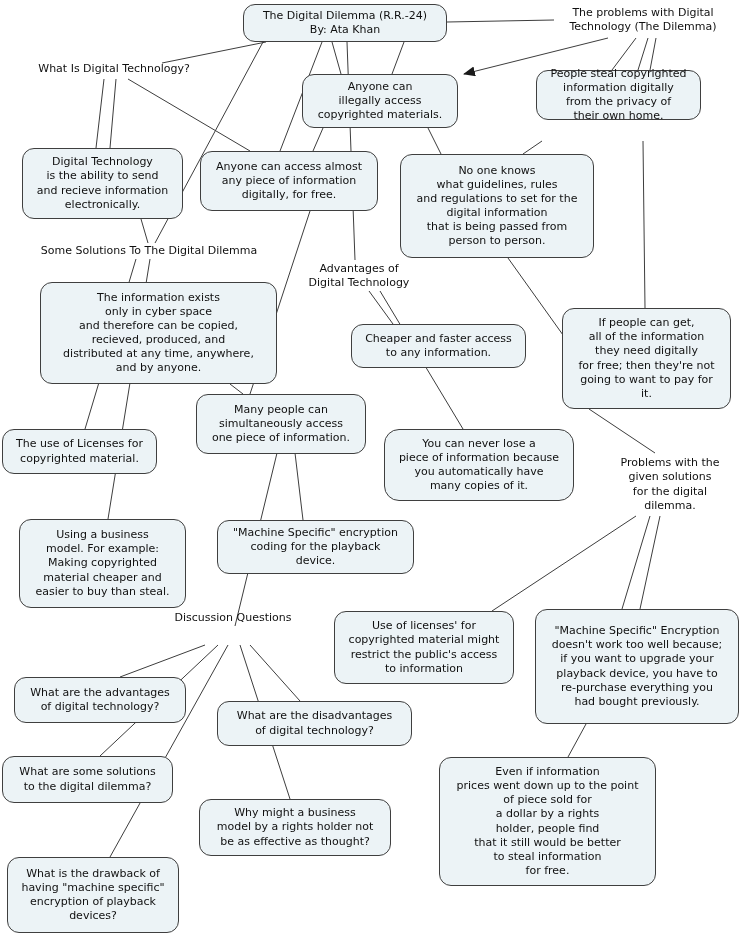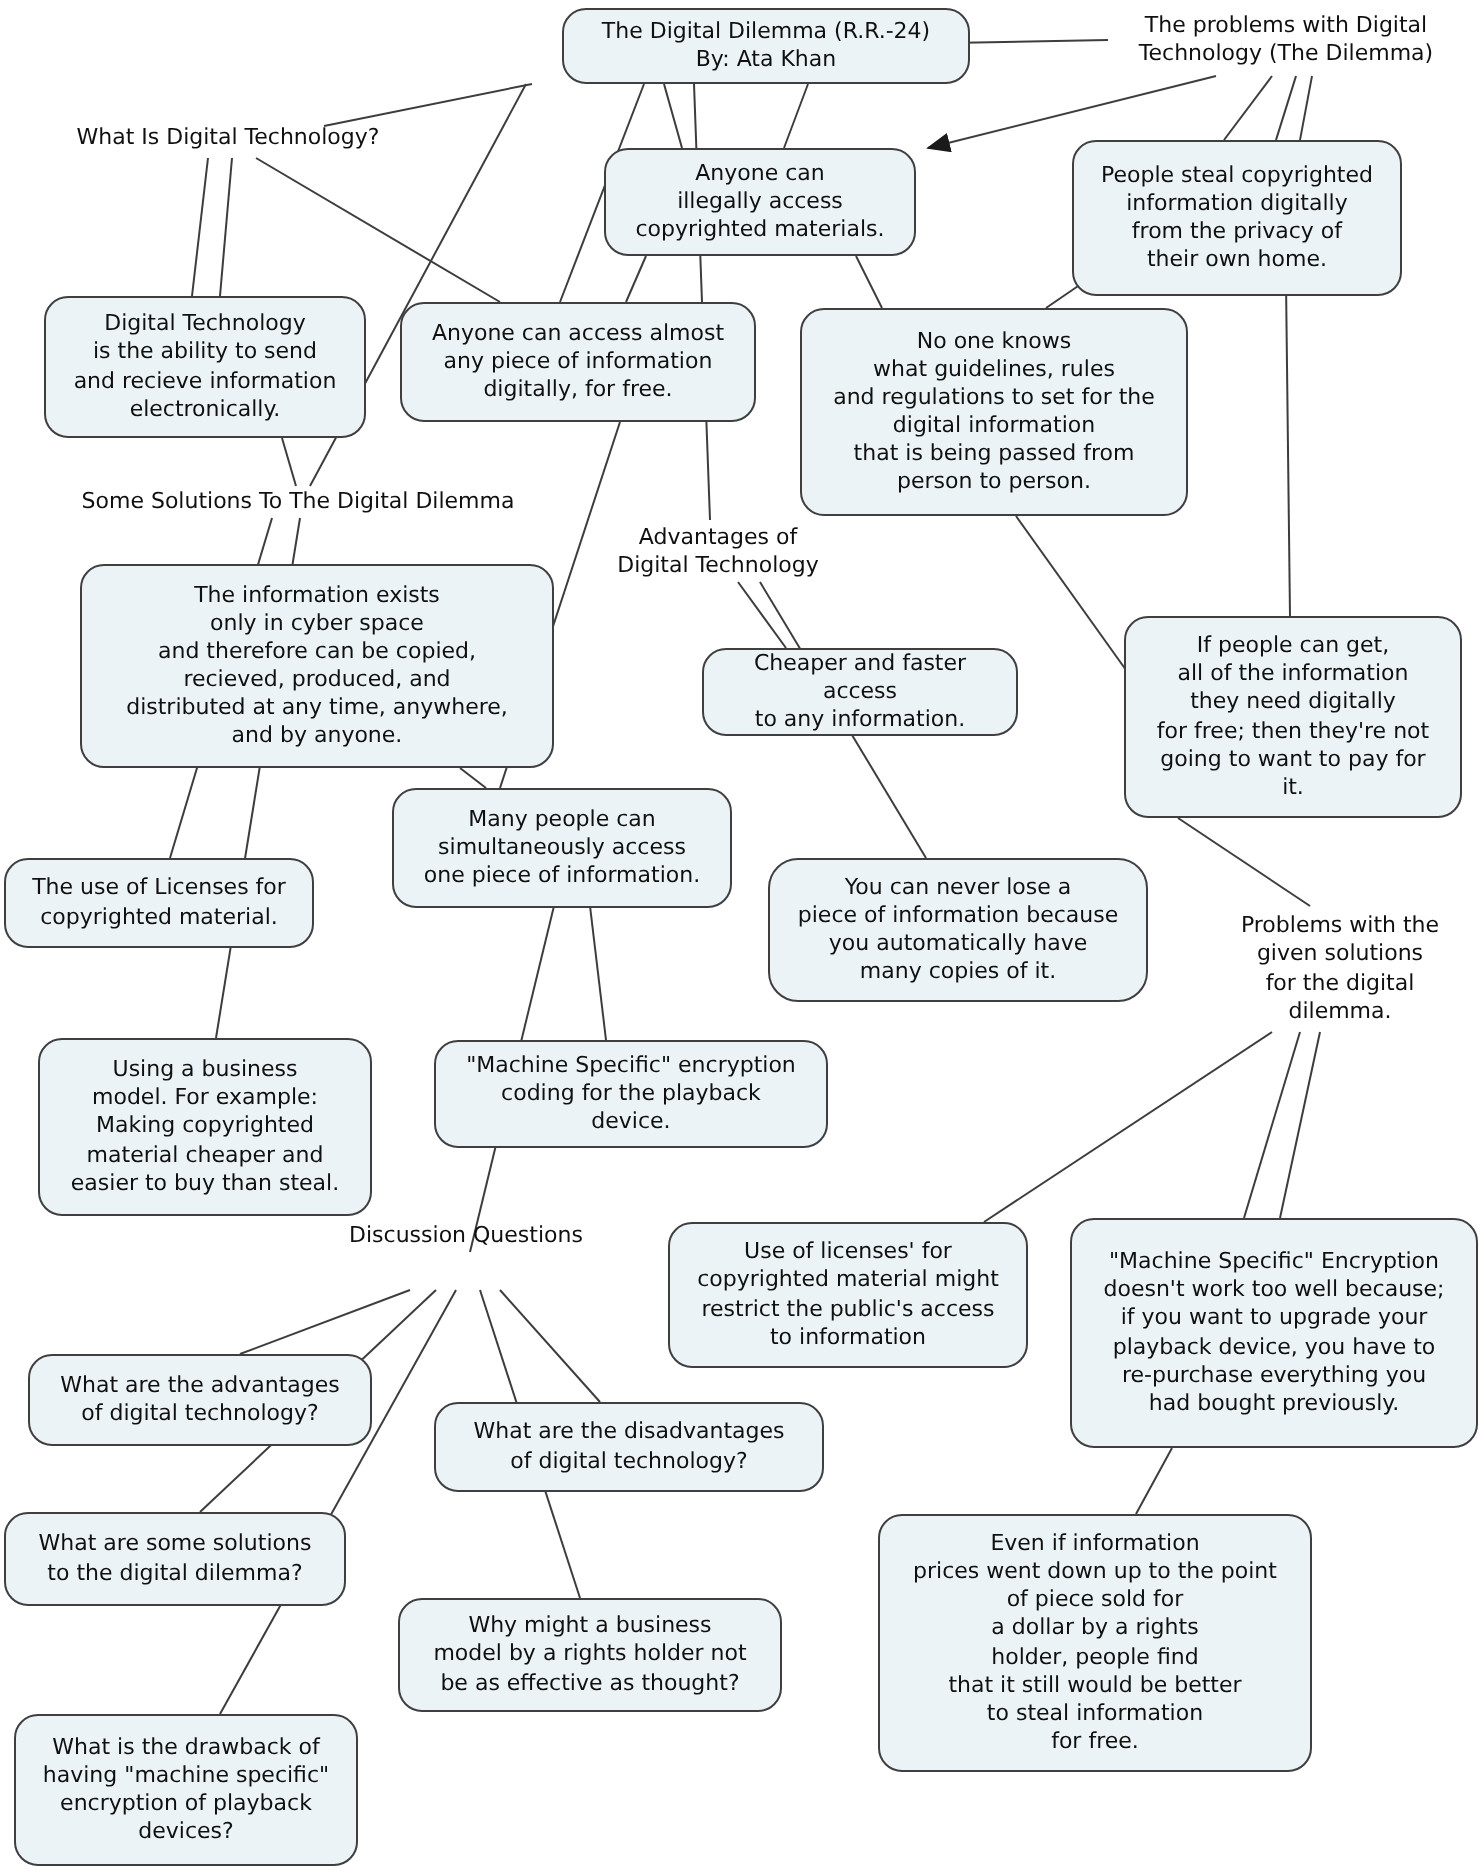--- a/index.html
+++ b/index.html
@@ -82,29 +82,29 @@
       <line x1="660" y1="516" x2="640" y2="609" class="edge"></line>
       <line x1="636" y1="516" x2="492" y2="611" class="edge"></line>
       <line x1="586" y1="724" x2="568" y2="757" class="edge"></line>
       <line x1="205" y1="645" x2="120" y2="677" class="edge"></line>
       <line x1="250" y1="645" x2="300" y2="701" class="edge"></line>
       <line x1="218" y1="645" x2="100" y2="756" class="edge"></line>
       <line x1="240" y1="645" x2="290" y2="799" class="edge"></line>
       <line x1="228" y1="645" x2="110" y2="857" class="edge"></line>
     </svg>
 
-<div class="node box" style="left: 243px; top: 4px; width: 204px; height: 38px; margin-left: 38px;">The Digital Dilemma (R.R.-24)
+<div class="node box" style="left: 243px; top: 4px; width: 204px; height: 38px;">The Digital Dilemma (R.R.-24)
 By: Ata Khan</div>
     <div class="node label" style="left: 548px; top: 4px; width: 190px; height: 32px;">The problems with Digital
 Technology (The Dilemma)</div>
     <div class="node label" style="left: 24px; top: 61px; width: 180px; height: 17px;">What Is Digital Technology?</div>
     <div class="node box" style="left: 302px; top: 74px; width: 156px; height: 54px;">Anyone can
 illegally access
 copyrighted materials.</div>
-    <div class="node box" style="left: 536px; top: 70px; width: 165px; height: 78px;">People steal copyrighted
+    <div class="node box" style="left: 536px; top: 70px; width: 165px; height: 50px;">People steal copyrighted
 information digitally
 from the privacy of
 their own home.</div>
     <div class="node box" style="left: 22px; top: 148px; width: 161px; height: 71px;">Digital Technology
 is the ability to send
 and recieve information
 electronically.</div>
     <div class="node box" style="left: 200px; top: 151px; width: 178px; height: 60px;">Anyone can access almost
 any piece of information
 digitally, for free.</div>
@@ -116,21 +116,21 @@
 person to person.</div>
     <div class="node label" style="left: 26px; top: 243px; width: 246px; height: 17px;">Some Solutions To The Digital Dilemma</div>
     <div class="node label" style="left: 299px; top: 260px; width: 120px; height: 32px;">Advantages of
 Digital Technology</div>
     <div class="node box" style="left: 40px; top: 282px; width: 237px; height: 102px;">The information exists
 only in cyber space
 and therefore can be copied,
 recieved, produced, and
 distributed at any time, anywhere,
 and by anyone.</div>
-    <div class="node box" style="left: 351px; top: 324px; width: 158px; height: 44px;">Cheaper and faster access
+    <div class="node box" style="left: 351px; top: 324px; width: 175px; height: 44px;">Cheaper and faster access
 to any information.</div>
     <div class="node box" style="left: 562px; top: 308px; width: 169px; height: 101px;">If people can get,
 all of the information
 they need digitally
 for free; then they're not
 going to want to pay for
 it.</div>
     <div class="node box" style="left: 196px; top: 394px; width: 170px; height: 60px;">Many people can
 simultaneously access
 one piece of information.</div>

